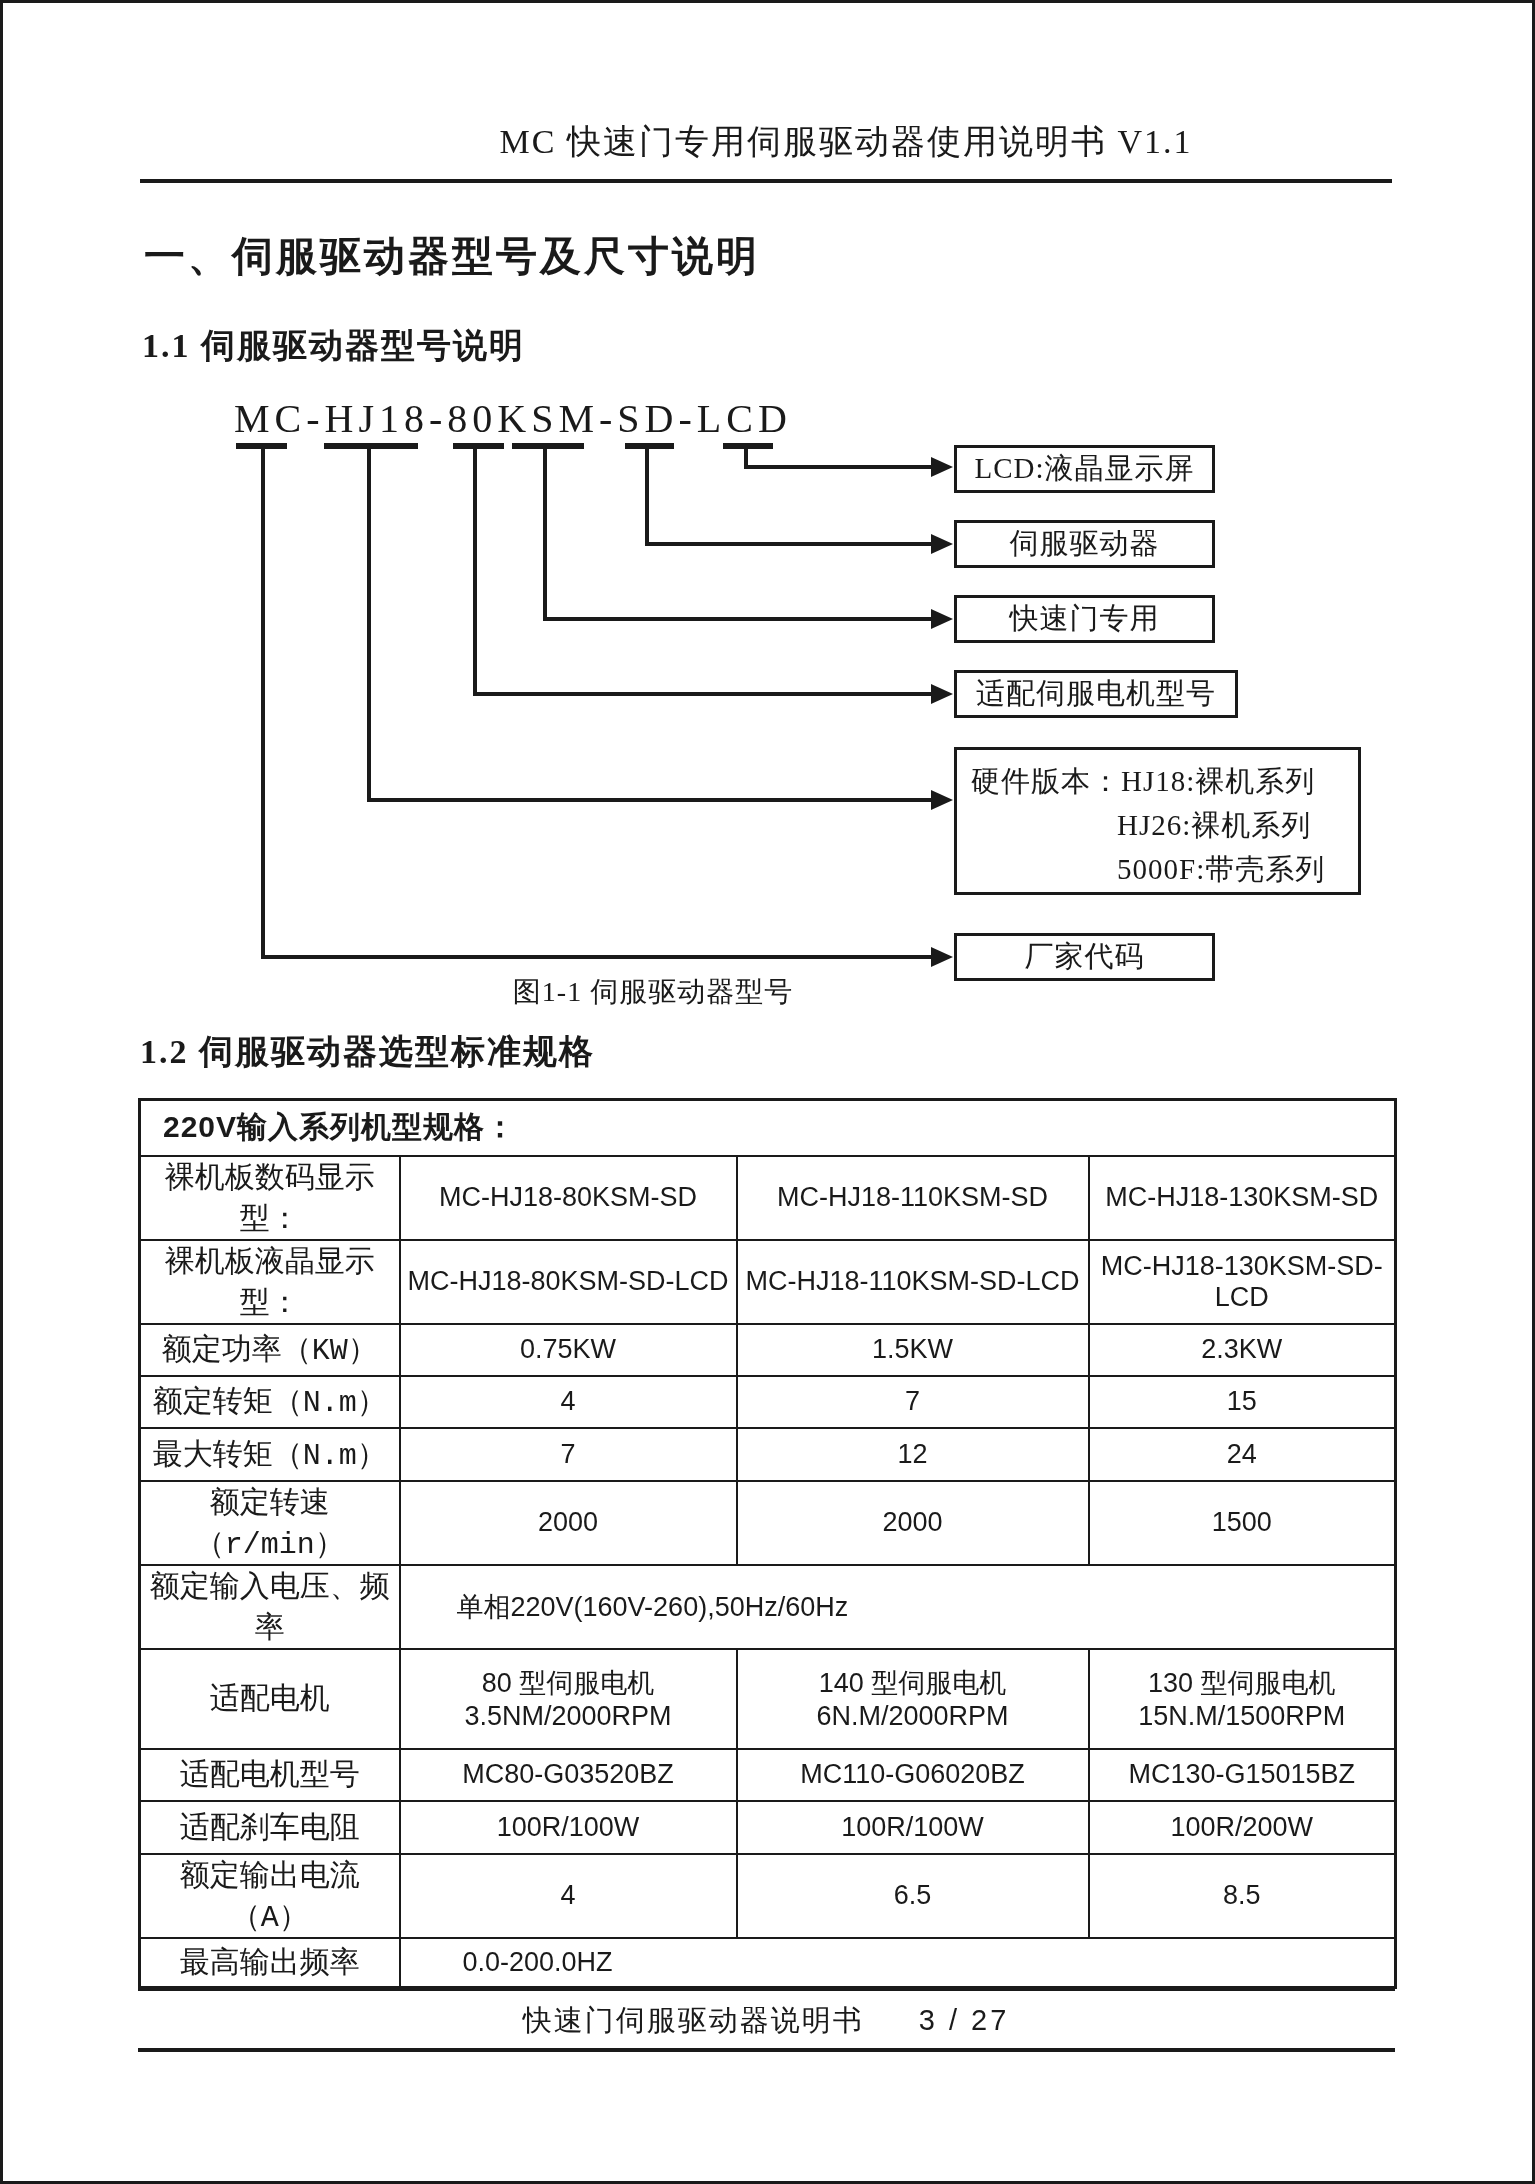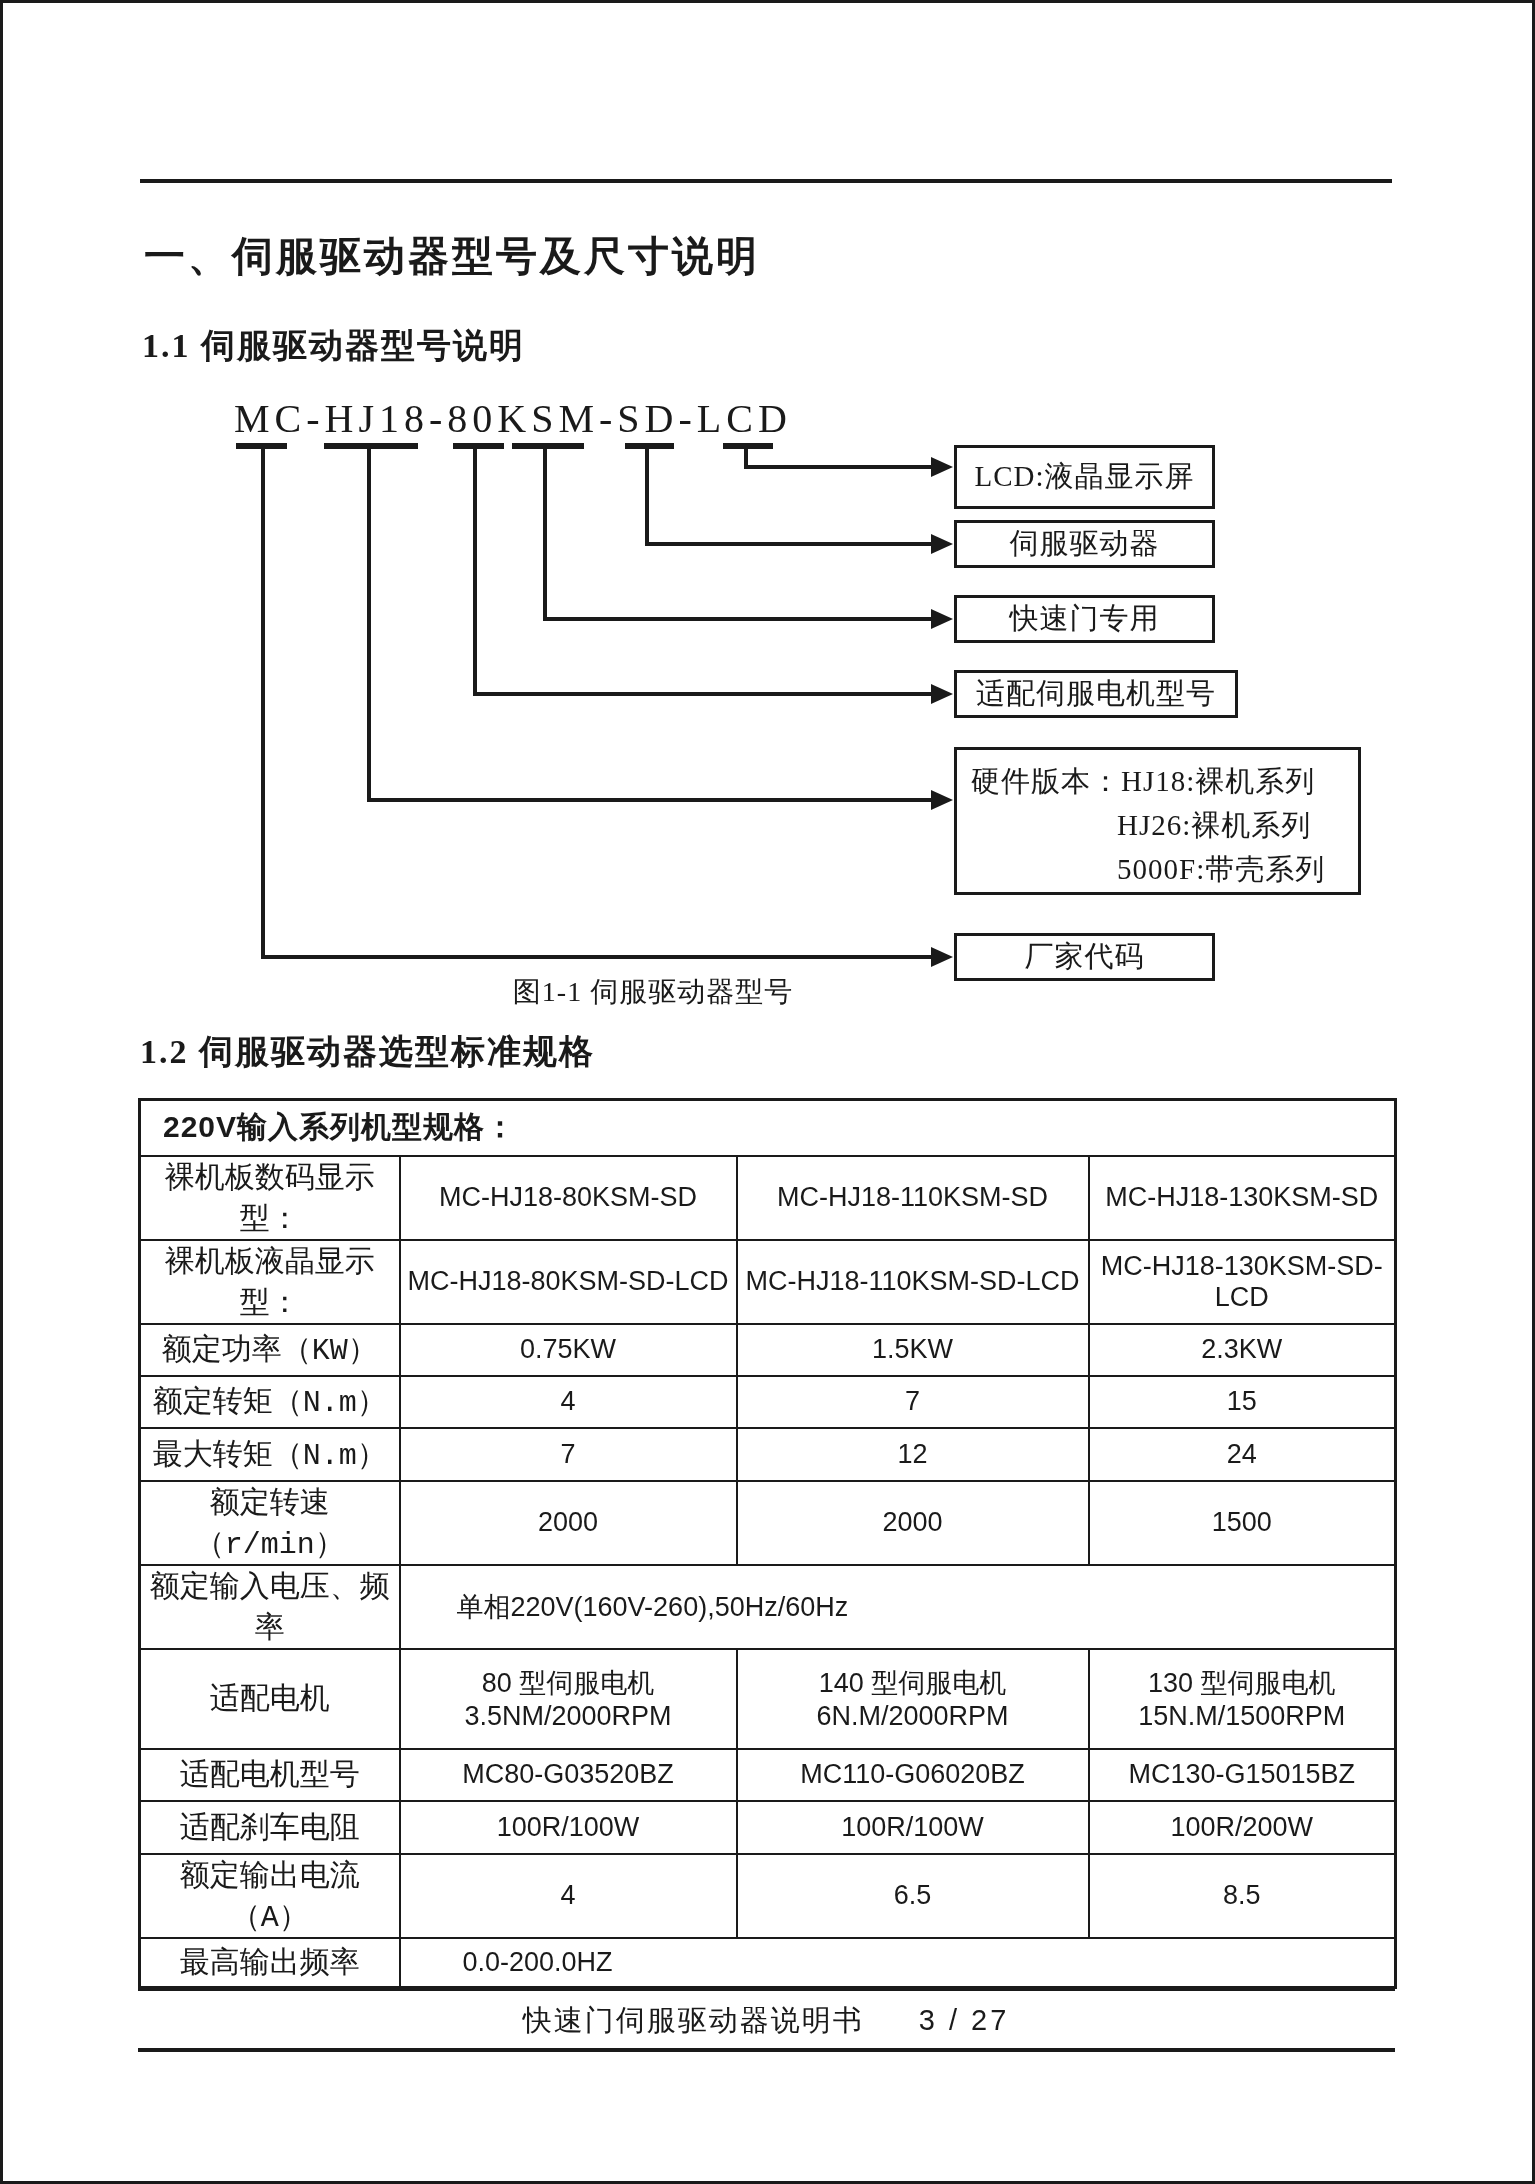--- a/index.html
+++ b/index.html
@@ -76,20 +76,21 @@
   .two-line{display:flex;flex-direction:column;justify-content:space-evenly;height:100%;}
   
   .footer-text{left:135px;top:1998px;width:1256px;text-align:center;font-size:29px;letter-spacing:2px;white-space:nowrap;}
   .footer-page{font-family:"Liberation Sans", sans-serif;margin-left:55px;letter-spacing:3px;}
 </style>
 </head>
 <body>
 
 <div class="page">
 
+  <div class="abs doc-title">MC 快速门专用伺服驱动器使用说明书 V1.1</div>
   <div class="abs rule" style="left:137px;top:176px;width:1252px;"></div>
 
   <div class="abs h1">一、伺服驱动器型号及尺寸说明</div>
   <div class="abs h2" style="left:139px;top:320px;">1.1 伺服驱动器型号说明</div>
 
   <div class="abs model">MC-HJ18-80KSM-SD-LCD</div>
 
   <div class="abs mark" style="left:233px;top:440px;width:51px;"></div>
   <div class="abs mark" style="left:321px;top:440px;width:94px;"></div>
   <div class="abs mark" style="left:450px;top:440px;width:51px;"></div>
@@ -115,21 +116,21 @@
 
   <div class="abs hline" style="left:470px;top:689px;width:461px;"></div>
   <div class="abs ahead" style="left:928px;top:681px;"></div>
 
   <div class="abs hline" style="left:364px;top:795px;width:567px;"></div>
   <div class="abs ahead" style="left:928px;top:787px;"></div>
 
   <div class="abs hline" style="left:258px;top:952px;width:673px;"></div>
   <div class="abs ahead" style="left:928px;top:944px;"></div>
 
-  <div class="abs cbox" style="left:951px;top:442px;width:261px;height:64px;">
+  <div class="abs cbox" style="left:951px;top:442px;width:261px;height:48px;">
     <span>LCD:液晶显示屏</span>
   </div>
   <div class="abs cbox" style="left:951px;top:517px;width:261px;height:48px;">
     <span>伺服驱动器</span>
   </div>
   <div class="abs cbox" style="left:951px;top:592px;width:261px;height:48px;">
     <span>快速门专用</span>
   </div>
   <div class="abs cbox" style="left:951px;top:667px;width:284px;height:48px;">
     <span>适配伺服电机型号</span>

